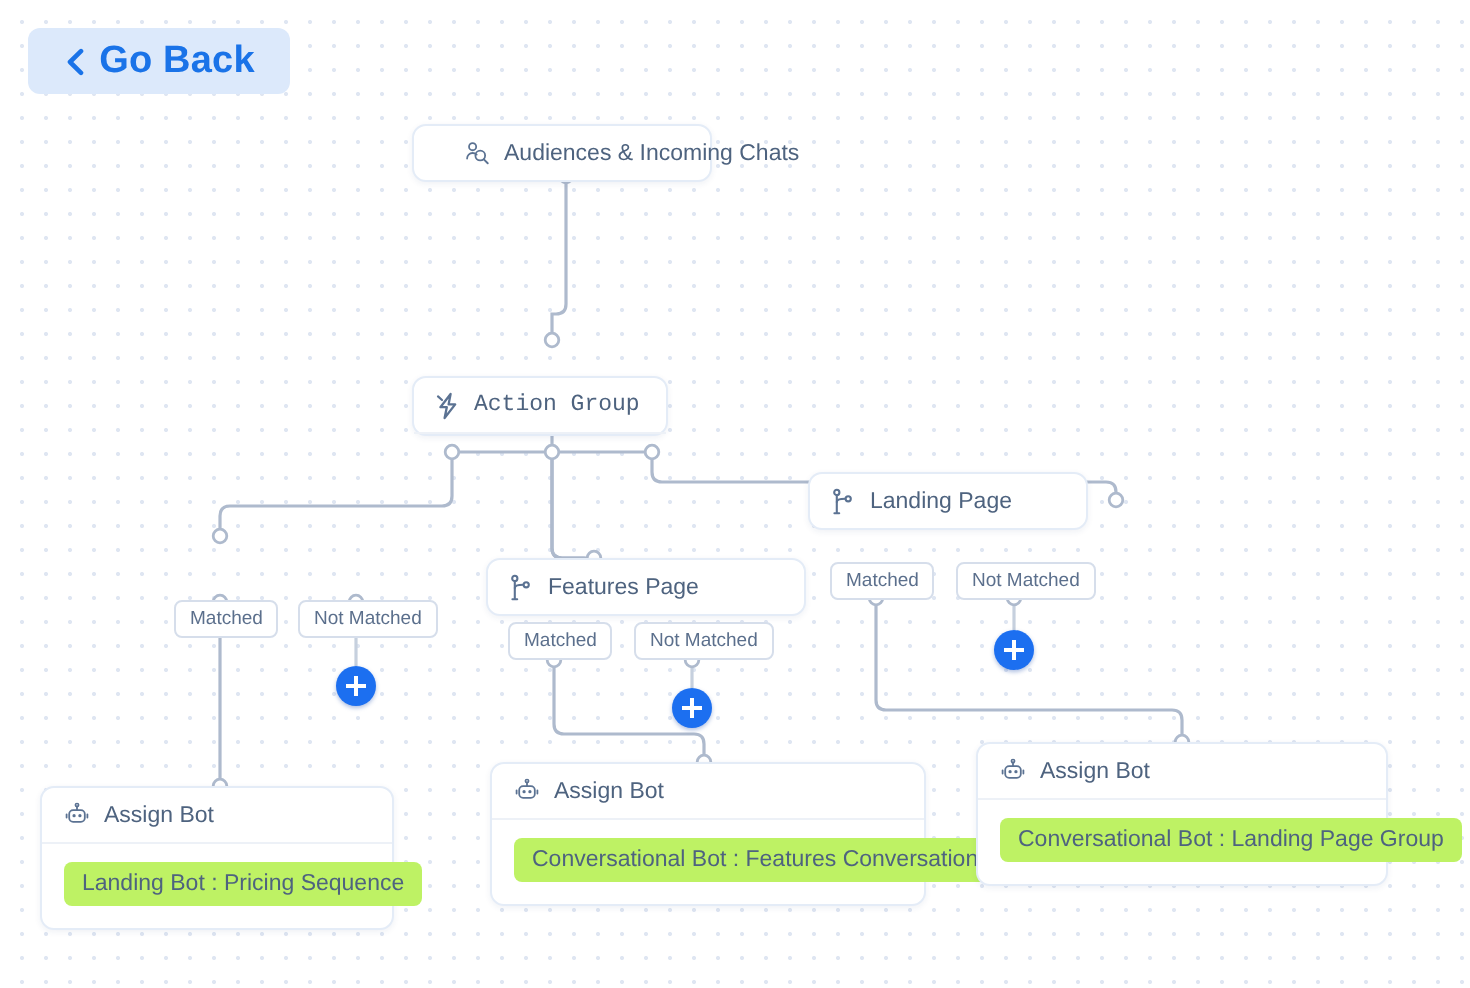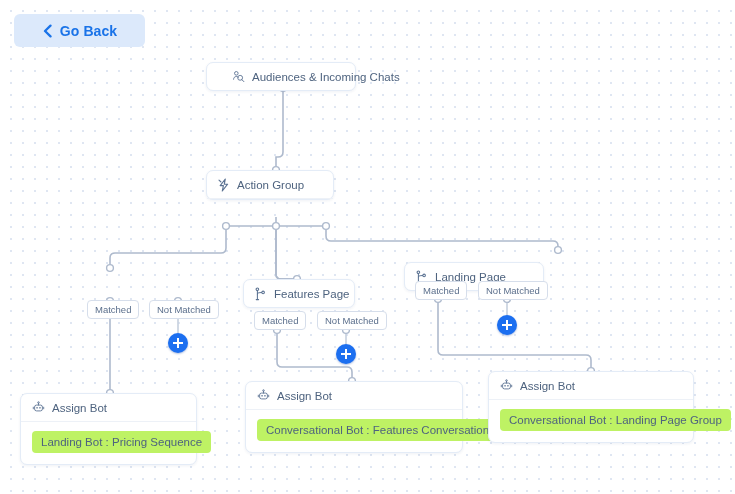--- a/index.html
+++ b/index.html
@@ -32,21 +32,21 @@
     border-radius: 6px;
     display: flex;
     align-items: center;
     justify-content: center;
     gap: 7px;
     cursor: pointer;
     border: none;
   }
   #go-back .gb-label {
     color: #1a73e8;
-    font-size: 14px;
+    font-size: 19px;
     font-weight: bold;
     letter-spacing: .1px;
   }
   #go-back .chev { display: block; }
 
   
   #edges {
     position: absolute;
     left: 0; top: 0;
     width: 735px; height: 494px;
@@ -210,42 +210,42 @@
           <circle cx="5.3" cy="4.1" r="2.2" fill="none" stroke="#5b7292" stroke-width="1.1"></circle>
           <path d="M1.9 11.4c0-2 1.5-3.4 3.4-3.4 1 0 1.9.4 2.5 1" fill="none" stroke="#5b7292" stroke-width="1.1" stroke-linecap="round"></path>
           <circle cx="10" cy="9.6" r="3" fill="none" stroke="#5b7292" stroke-width="1.1"></circle>
           <path d="M12.2 11.9 L14.6 14.3" stroke="#5b7292" stroke-width="1.2" stroke-linecap="round"></path>
         </svg>
       </span>
       <span class="node-title">Audiences &amp; Incoming Chats</span>
     </div>
   </div>
 
-  <div class="node" style="left:206px; top:170px; width:128px;">
+  <div class="node" style="left:206px; top:188px; width:128px;font-family:Liberation Mono, monospace;">
     <div class="node-head">
       <span>
         <svg class="icon" width="12" height="14" viewBox="0 0 12 14">
           <path d="M7.3 1 L2.2 7.6 L5.4 7.6 L4.3 13 L9.6 6.2 L6.3 6.2 Z" fill="none" stroke="#5b7292" stroke-width="1.15" stroke-linejoin="round"></path>
           <path d="M1 2.2 L3 4" stroke="#5b7292" stroke-width="1.1" stroke-linecap="round"></path>
         </svg>
       </span>
       <span class="node-title">Action Group</span>
     </div>
     <div class="node-divider"></div>
   </div>
 
   <div class="chip" style="left:87px; top:300px;">
     <span>Matched</span>
   </div>
   <div class="chip" style="left:149px; top:300px;">
     <span>Not Matched</span>
   </div>
   <div class="plus" style="left:168px; top:333px;"></div>
 
-  <div class="node" style="left:243px; top:279px; width:112px;">
+  <div class="node" style="left:243px; top:279px; width:160px;">
     <div class="node-head">
       <span>
         <svg class="icon" width="12" height="14" viewBox="0 0 12 14">
           <circle cx="2.4" cy="2.2" r="1.3" fill="none" stroke="#5b7292" stroke-width="1.05"></circle>
           <path d="M2.4 3.6 L2.4 12.2" fill="none" stroke="#5b7292" stroke-width="1.05" stroke-linecap="round"></path>
           <path d="M2.4 7 C2.4 5.4 5 5.4 6.6 5.4" fill="none" stroke="#5b7292" stroke-width="1.05" stroke-linecap="round"></path>
           <circle cx="8.1" cy="5.4" r="1.3" fill="none" stroke="#5b7292" stroke-width="1.05"></circle>
           <path d="M1.2 12.6 L3.6 12.6" stroke="#5b7292" stroke-width="1.05" stroke-linecap="round"></path>
         </svg>
       </span>
@@ -253,21 +253,21 @@
     </div>
   </div>
   <div class="chip" style="left:254px; top:311px;">
     <span>Matched</span>
   </div>
   <div class="chip" style="left:317px; top:311px;">
     <span>Not Matched</span>
   </div>
   <div class="plus" style="left:336px; top:344px;"></div>
 
-  <div class="node" style="left:404px; top:262px; width:140px;">
+  <div class="node" style="left:404px; top:236px; width:140px;">
     <div class="node-head">
       <span>
         <svg class="icon" width="12" height="14" viewBox="0 0 12 14">
           <circle cx="2.4" cy="2.2" r="1.3" fill="none" stroke="#5b7292" stroke-width="1.05"></circle>
           <path d="M2.4 3.6 L2.4 12.2" fill="none" stroke="#5b7292" stroke-width="1.05" stroke-linecap="round"></path>
           <path d="M2.4 7 C2.4 5.4 5 5.4 6.6 5.4" fill="none" stroke="#5b7292" stroke-width="1.05" stroke-linecap="round"></path>
           <circle cx="8.1" cy="5.4" r="1.3" fill="none" stroke="#5b7292" stroke-width="1.05"></circle>
           <path d="M1.2 12.6 L3.6 12.6" stroke="#5b7292" stroke-width="1.05" stroke-linecap="round"></path>
         </svg>
       </span>

